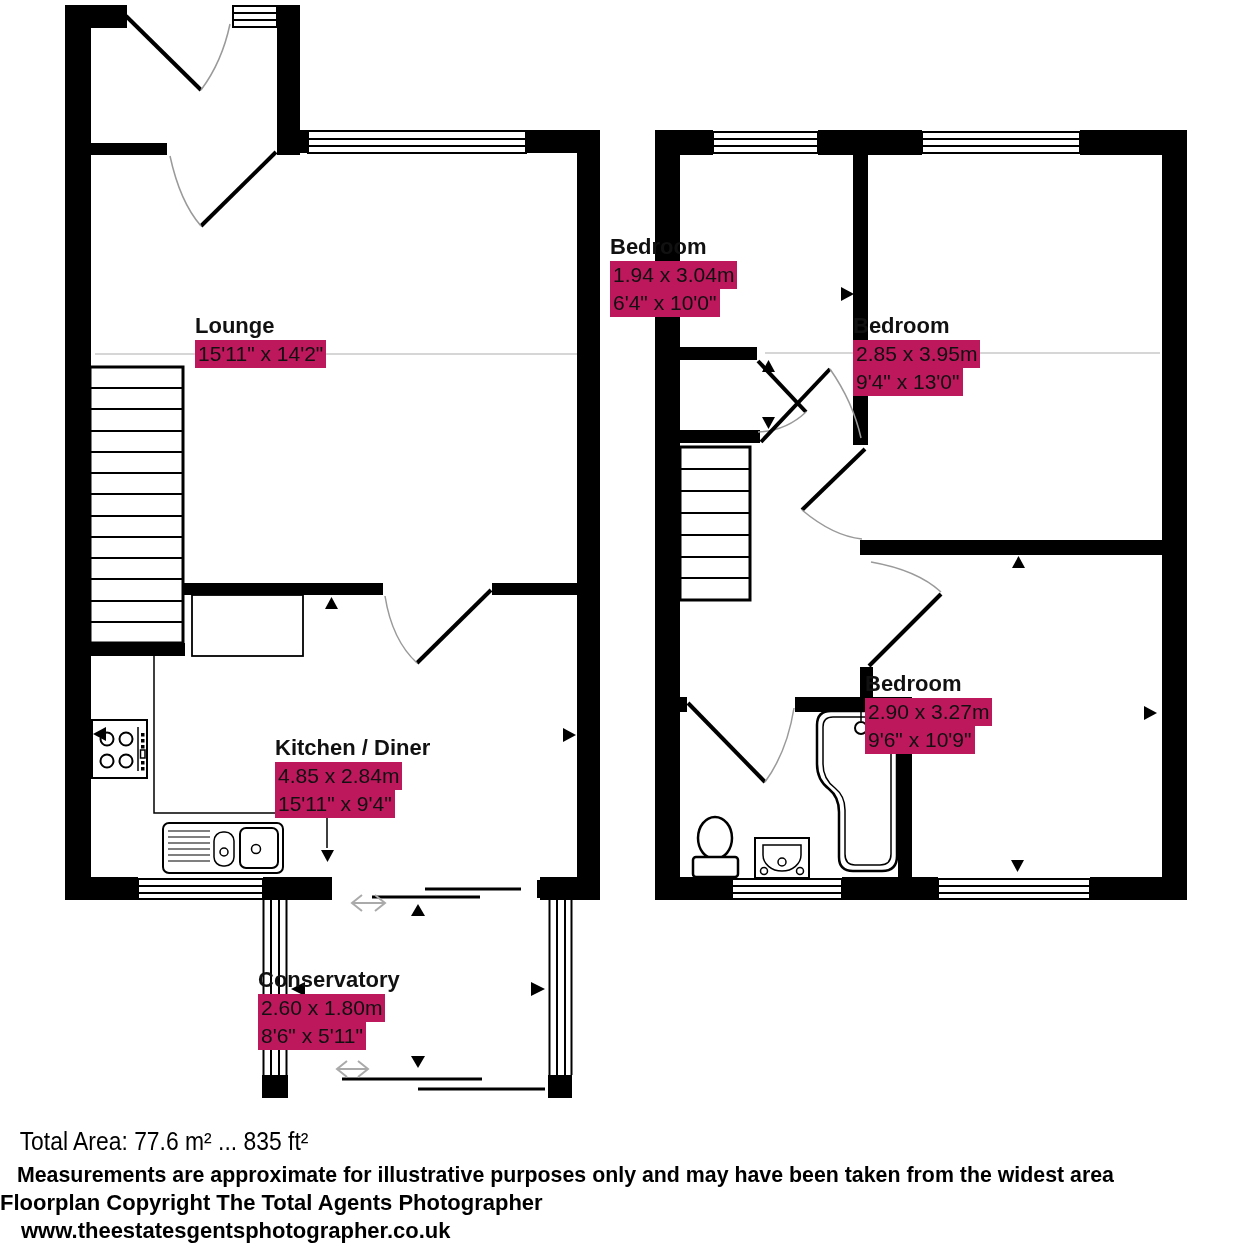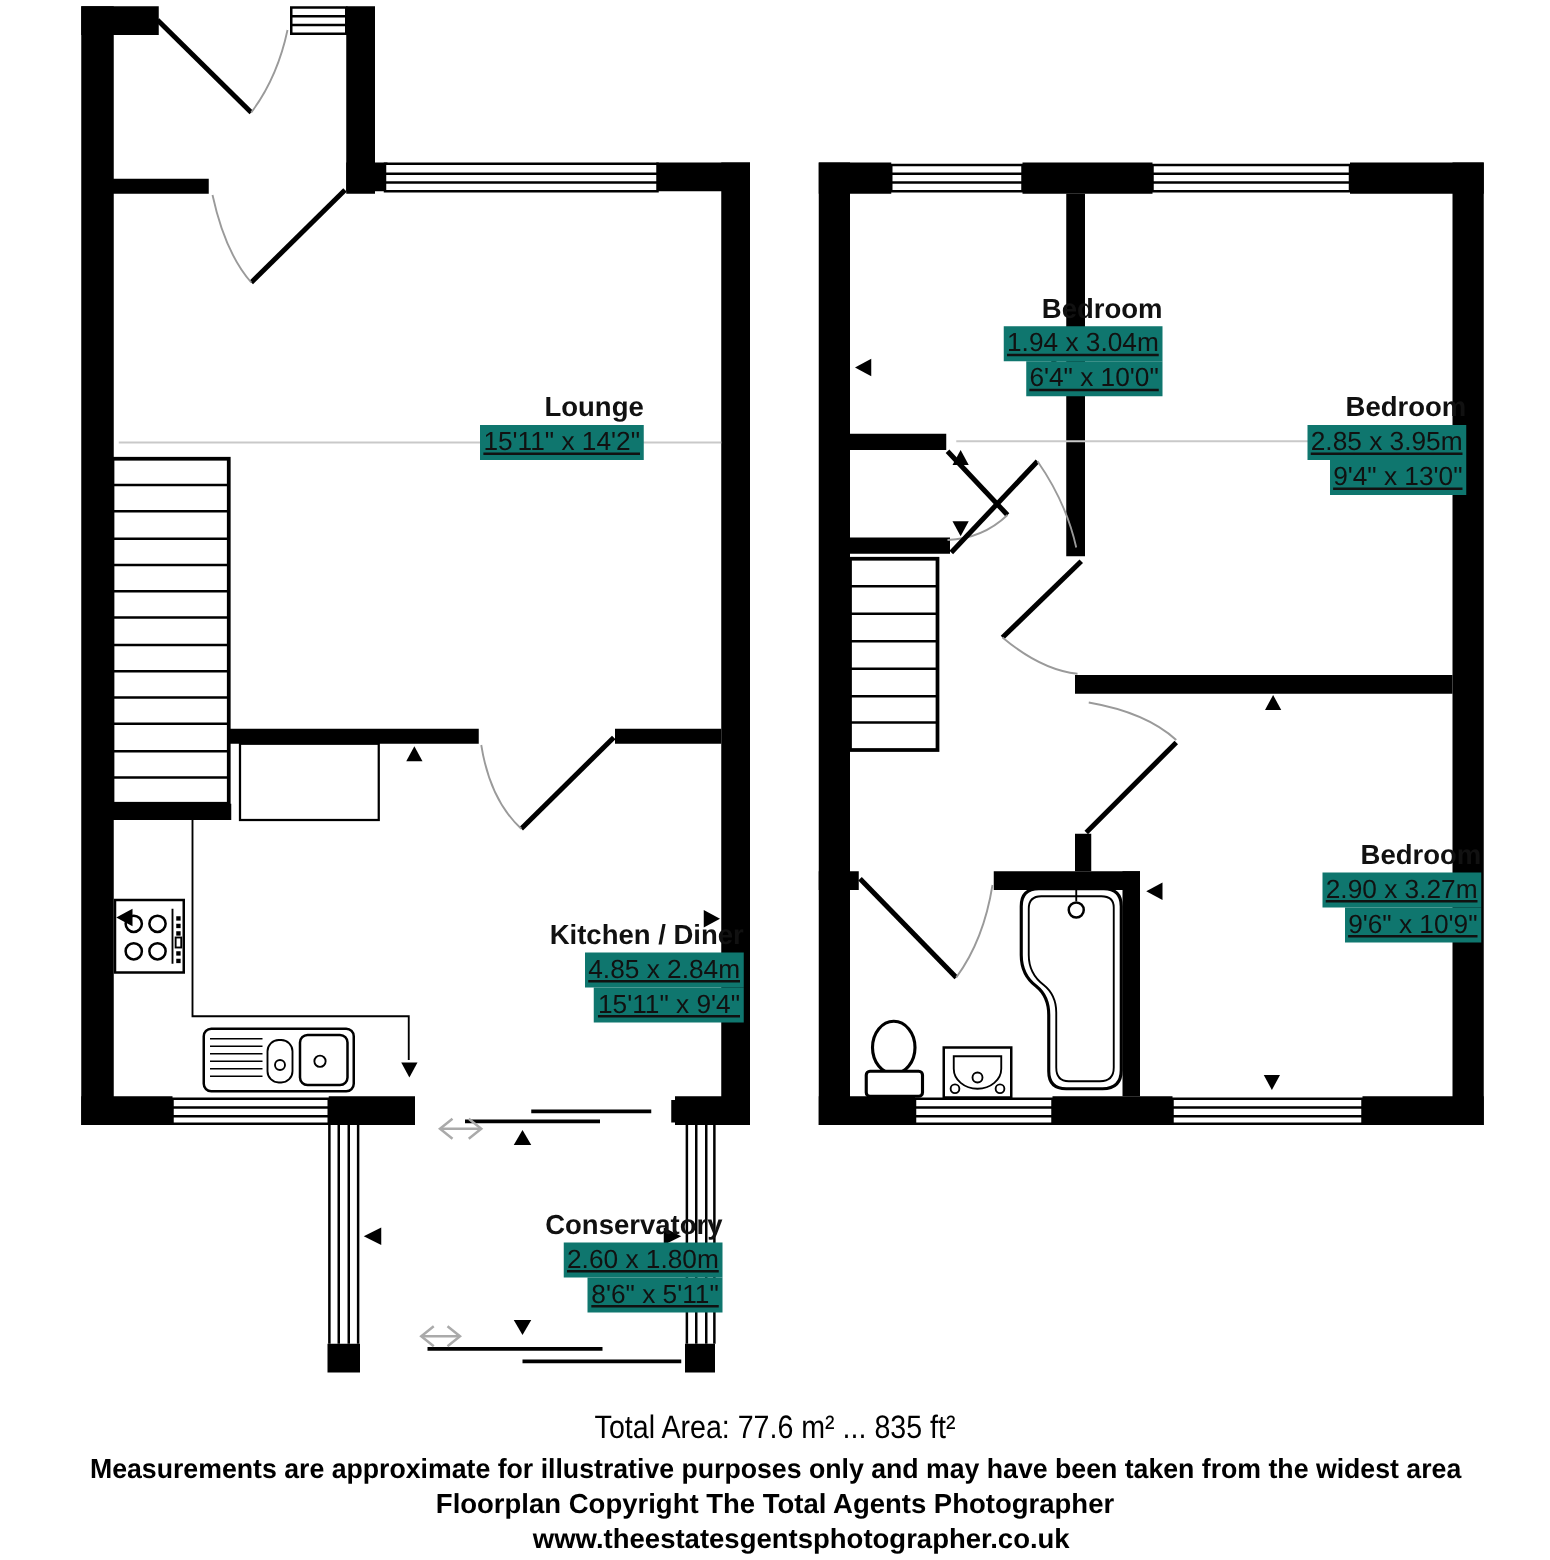--- a/index.html
+++ b/index.html
@@ -1,24 +1,24 @@
 <!DOCTYPE html>
 <html><head>
 <meta charset="utf-8">
 <style>
   html,body{margin:0;padding:0;background:#fff;}
   .stage{position:relative;width:1240px;height:1248px;background:#fff;overflow:hidden;
          font-family:"Liberation Sans",sans-serif;color:#000;}
   .plan-svg{position:absolute;left:0;top:0;z-index:1;}
-  .room-label{position:absolute;z-index:2;text-align:right;font-size:21px;line-height:28px;color:#111;}
+  .room-label{position:absolute;z-index:2;text-align:left;font-size:21px;line-height:28px;color:#111;}
   .room-label span{display:block;}
   .room-label .rname{font-weight:bold;font-size:22px;}
   .room-label .rdim{font-weight:normal;}
-  .room-label .halo{background:#0f766e;display:inline-block;padding:0 3px;text-decoration:underline;}
-  .footer-line{position:absolute;left:0;width:1240px;text-align:center;z-index:2;white-space:nowrap;}
+  .room-label .halo{background:#be185d;display:inline-block;padding:0 3px;}
+  .footer-line{position:absolute;left:0;width:1240px;z-index:2;white-space:nowrap;}
   .total-area{top:1126px;font-size:26px;font-weight:normal;}
   .total-area .condense{display:inline-block;transform:scaleX(0.88);transform-origin:center;}
   .disclaimer{top:1162px;font-size:22px;font-weight:bold;}
   .disclaimer .condense{display:inline-block;transform:scaleX(0.97);transform-origin:center;}
   .copyright{top:1190px;font-size:22px;font-weight:bold;}
   .website{top:1218px;font-size:22px;font-weight:bold;margin-left:21px;}
   svg .wall{fill:#000000;stroke:none;}
   svg .winrect{fill:#ffffff;stroke:#000;stroke-width:2;}
   svg .winline{stroke:#000;stroke-width:2;}
   svg .leaf{stroke:#000;stroke-width:4;fill:none;}

